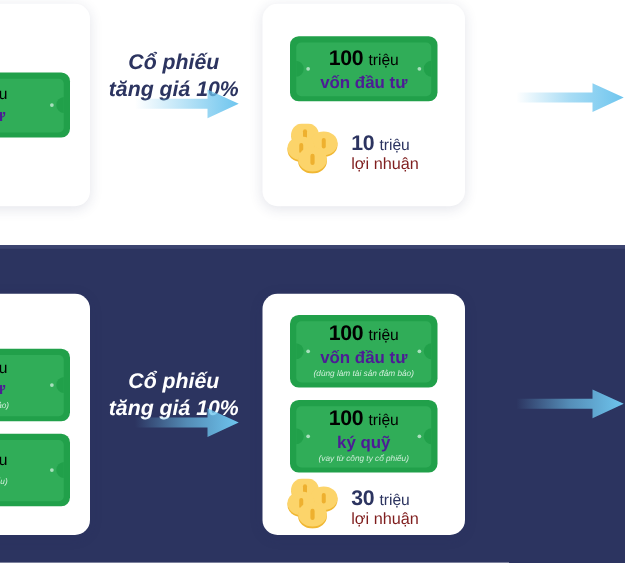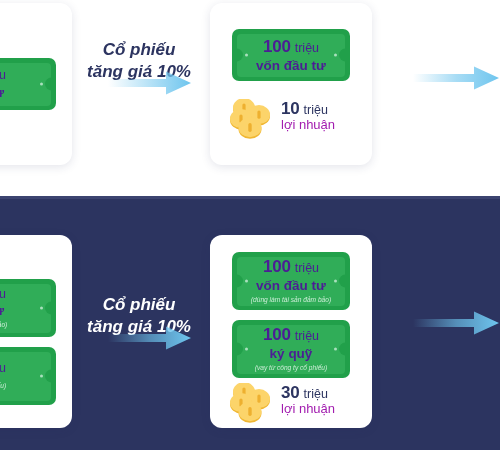--- a/index.html
+++ b/index.html
@@ -38,41 +38,41 @@
   .note-inner:before,.note-inner:after{content:"";position:absolute;
     width:13px;height:13px;border-radius:50%;background:#21a04a;top:50%;
     transform:translateY(-50%);}
   .note-inner:before{left:-7px;}
   .note-inner:after{right:-7px;}
   .note-dot{position:absolute;width:3px;height:3px;border-radius:50%;
     background:#a9e0bd;top:50%;transform:translateY(-50%);}
   .note-dot.l{left:8px;}
   .note-dot.r{right:8px;}
 
-  .note-line1{color:#4c1d95;line-height:1;white-space:nowrap;
+  .note-line1{color:#000000;line-height:1;white-space:nowrap;
     display:flex;align-items:baseline;gap:4px;}
   .note-amt{font-weight:700;font-size:17px;letter-spacing:-.2px;}
   .note-unit{font-weight:400;font-size:12.5px;}
   .note-line2{color:#4c1d95;font-weight:700;font-size:13.5px;line-height:1;
     margin-top:4px;white-space:nowrap;}
   .note-sub{color:#cdeed8;font-size:6.6px;font-style:italic;line-height:1;
     margin-top:4px;white-space:nowrap;}
 
   
   .note-lg{width:118px;height:52px;}
   .note-sm{width:118px;height:58px;}
 
   
-  .coins-row{position:absolute;display:flex;align-items:flex-start;gap:7px;}
+  .coins-row{position:absolute;display:flex;align-items:flex-end;gap:7px;}
   .coins{position:relative;width:46px;height:40px;flex:0 0 auto;}
   .coin-txt{line-height:1.12;white-space:nowrap;}
   .coin-l1{display:flex;align-items:baseline;gap:4px;color:#2c3460;}
   .coin-amt{font-weight:700;font-size:17px;letter-spacing:-.2px;}
   .coin-unit{font-weight:400;font-size:12.5px;}
-  .coin-l2{color:#a21caf;font-size:13px;font-weight:400;}
+  .coin-l2{color:#7f1d1d;font-size:13px;font-weight:400;}
 
   
   .arrow{position:absolute;}
   .arrow-label{position:absolute;font-style:italic;font-weight:700;
     font-size:17px;line-height:1.28;text-align:center;white-space:nowrap;}
   .lbl-light{color:#2c3460;}
   .lbl-dark{color:#ffffff;}
 </style>
 </head>
 <body>

